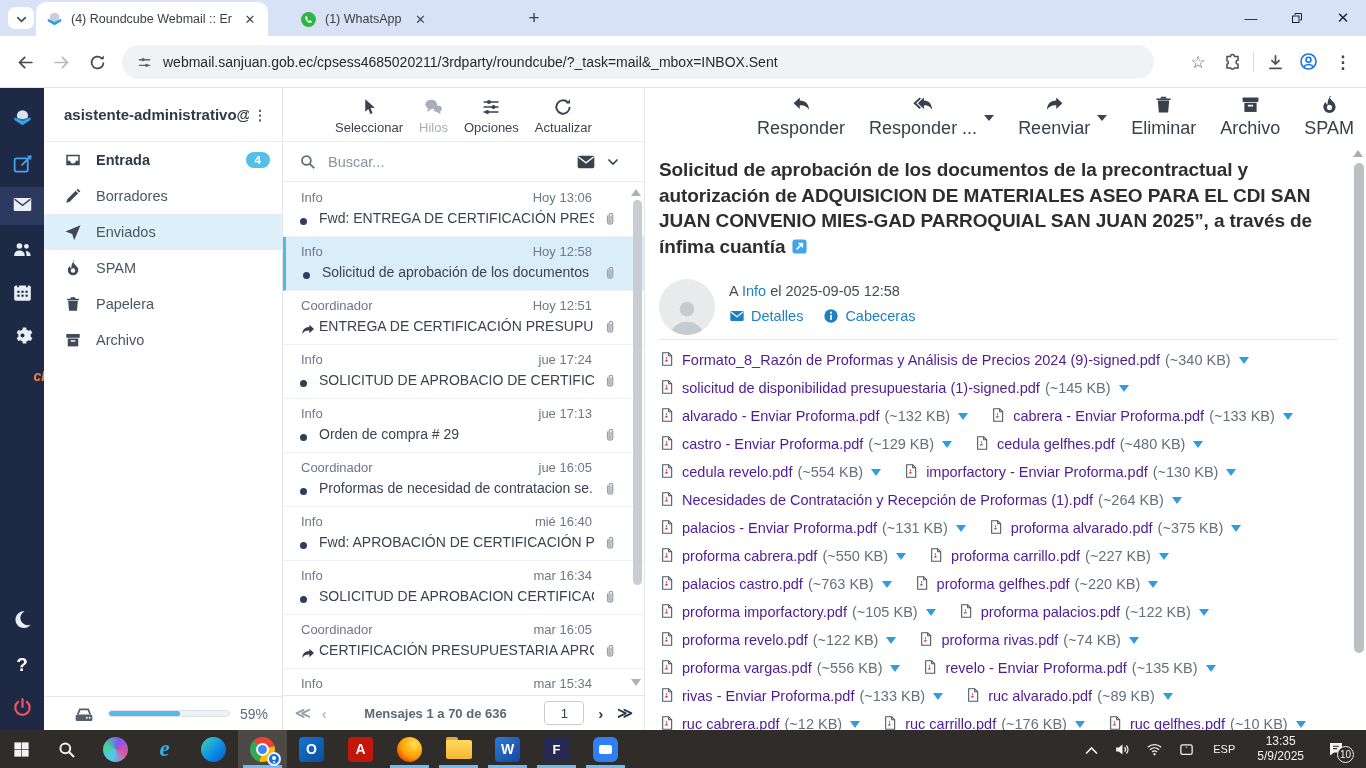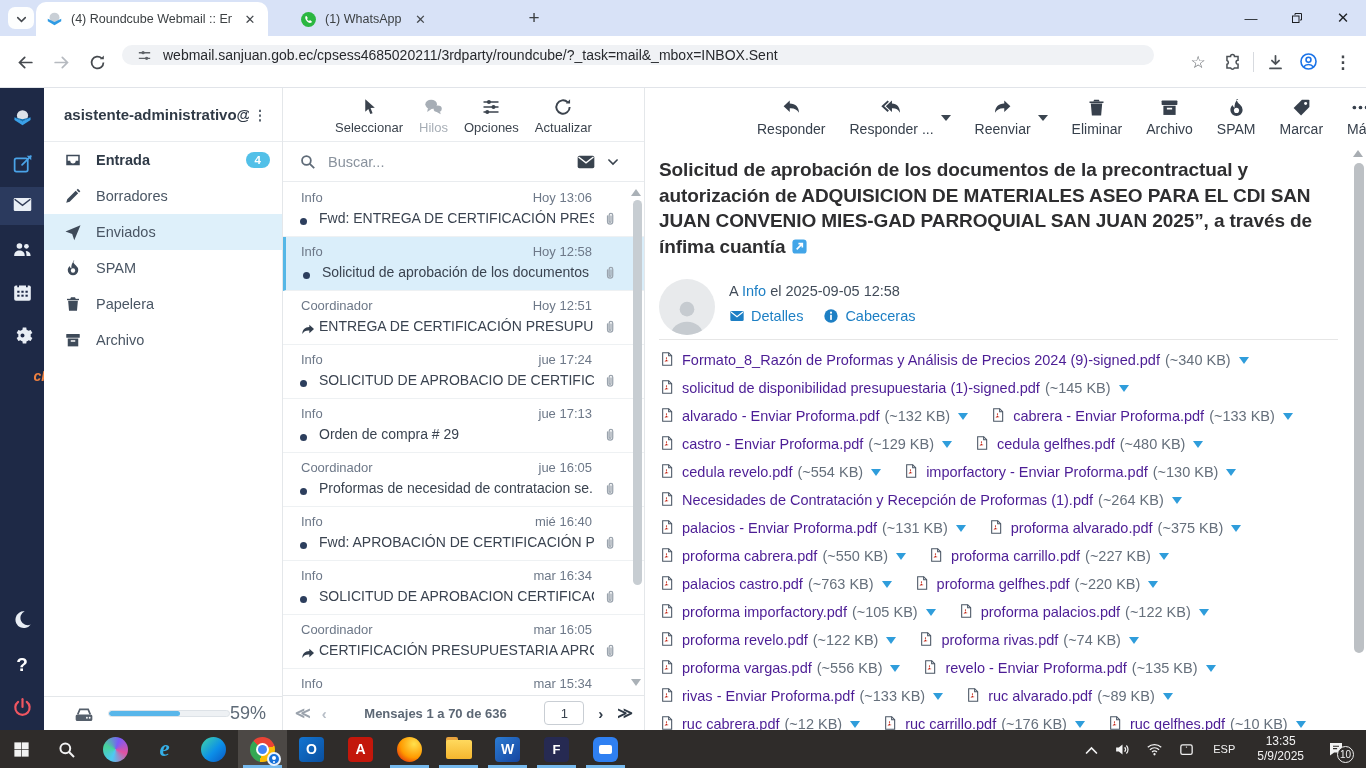--- a/index.html
+++ b/index.html
@@ -18,21 +18,21 @@
   .new-tab { position:absolute; left:522px; top:6px; width:24px; height:24px; color:#3c4043; font-size:19px; display:flex; align-items:center; justify-content:center; }
   .win-controls { position:absolute; right:0; top:0; height:36px; display:flex; }
   .win-btn { width:46px; height:36px; display:flex; align-items:center; justify-content:center; color:#1c1f23; font-size:13px; }
   .win-btn svg { width:12px; height:12px; }
 
   
   .btoolbar { position:absolute; top:36px; left:0; width:1366px; height:52px; background:#fff; border-bottom:1px solid #e1e4e9; }
   .nav-btn { position:absolute; top:9px; width:34px; height:34px; display:flex; align-items:center; justify-content:center; color:#45494e; }
   .nav-btn svg { width:19px; height:19px; }
   .nav-btn.disabled { color:#b6bac0; }
-  .omnibox { position:absolute; left:122px; top:9px; width:1032px; height:20px; background:#f0f2f5; border-radius:17px; display:flex; align-items:center; padding:4px 14px; }
+  .omnibox { position:absolute; left:122px; top:9px; width:1032px; height:34px; background:#f0f2f5; border-radius:17px; display:flex; align-items:center; padding:4px 14px; }
   .omnibox .site-ic { width:17px; height:17px; color:#5f6368; margin-right:10px; flex:0 0 auto; }
   .omnibox .url { font-size:14px; color:#27292d; white-space:nowrap; overflow:hidden; }
   .tb-right { position:absolute; top:9px; right:6px; height:34px; display:flex; align-items:center; }
   .tb-ic { width:34px; height:34px; display:flex; align-items:center; justify-content:center; color:#4b5055; }
   .tb-ic svg { width:19px; height:19px; }
   .tb-sep { width:1px; height:20px; background:#d7dadf; margin:0 4px; }
   .star { font-size:17px; color:#5f6368; }
   .dots-v { font-size:17px; color:#45494e; letter-spacing:0; font-weight:700; }
 
   
@@ -56,21 +56,21 @@
   .f-row { height:36px; display:flex; align-items:center; padding:0 12px 0 20px; color:#4a5664; font-size:14.5px; }
   .f-row .ic { width:18px; height:18px; color:#3e4a59; margin-right:14px; flex:0 0 auto; }
   .f-row.sel { background:#def0fa; }
   .f-row.boldrow .f-label { font-weight:700; color:#2f3a47; }
   .f-label { flex:1; white-space:nowrap; overflow:hidden; }
   .f-badge { background:#52c0e8; color:#fff; font-size:11.5px; font-weight:700; padding:2px 9px; border-radius:9px; }
   .quota { position:absolute; bottom:0; left:0; width:100%; height:34px; border-top:1px solid #e4e7ea; display:flex; align-items:center; }
   .quota .ic { width:20px; height:20px; color:#555f6b; margin-left:30px; }
   .q-bar { position:relative; width:122px; height:7px; background:#eef1f4; border:1px solid #dde2e7; border-radius:4px; margin-left:14px; overflow:hidden; }
   .q-fill { position:absolute; left:0; top:0; bottom:0; background:#58b6ea; border-radius:4px; }
-  .q-pct { font-size:18px; color:#5f6b78; }
+  .q-pct { font-size:14px; color:#5f6b78; margin-left:10px; }
 
   
   .mlist { position:relative; width:362px; height:100%; background:#fff; border-right:1px solid #e4e7ea; flex:0 0 auto; }
   .l-toolbar { height:54px; display:flex; align-items:center; justify-content:center; gap:16px; border-bottom:1px solid #e9ecef; padding-top:2px; }
   .l-tb-item { display:flex; flex-direction:column; align-items:center; gap:3px; color:#3b434d; }
   .l-tb-item .ic { width:20px; height:20px; }
   .l-tb-item .lbl { font-size:13px; }
   .l-tb-item.disabled { color:#a7aeb6; }
   .l-search { position:relative; height:40px; border-bottom:1px solid #e9ecef; display:flex; align-items:center; padding:0 12px 0 16px; }
   .l-search .ic { width:17px; height:17px; color:#5f6b78; margin-right:12px; }
@@ -100,21 +100,21 @@
   .pg-box { width:40px; height:24px; border:1px solid #c9ced4; border-radius:4px; font-size:13px; color:#3a4450; display:flex; align-items:center; justify-content:center; margin-right:14px; }
   .pg-next { color:#2e3946; margin-right:14px; }
   .pg-last { color:#2e3946; letter-spacing:-3px; margin-right:14px; }
 
   
   .reader { position:relative; flex:1; height:100%; background:#fff; overflow:hidden; }
   .r-toolbar { height:57px; display:flex; align-items:center; padding-left:112px; gap:24px; }
   .r-tb-item { display:flex; align-items:center; gap:7px; }
   .r-tb-main { display:flex; flex-direction:column; align-items:center; gap:3px; color:#37404c; }
   .r-tb-main .ic { width:21px; height:21px; }
-  .r-tb-main .lbl { font-size:14px; white-space:nowrap; }
+  .r-tb-main .lbl { font-size:18px; white-space:nowrap; }
   .r-caret { width:0; height:0; border-left:5px solid transparent; border-right:5px solid transparent; border-top:6px solid #3b4550; margin-top:2px; }
   .r-subject { margin:12px 0 0 14px; width:692px; font-size:19px; line-height:25.5px; font-weight:700; color:#2e2e30; letter-spacing:-0.1px; }
   .ext-ic { display:inline-block; width:17px; height:17px; vertical-align:-2px; margin-left:6px; }
   .r-sender { position:relative; margin:20px 0 0 14px; height:62px; }
   .r-avatar { position:absolute; left:0; top:0; width:56px; height:56px; border-radius:50%; background:#e8eaec; display:flex; align-items:flex-end; justify-content:center; overflow:hidden; }
   .r-avatar svg { width:40px; height:40px; color:#c6cbd0; }
   .r-meta { position:absolute; left:70px; top:4px; font-size:14.5px; color:#424c59; }
   .r-meta a { color:#1d7fc4; text-decoration:none; }
   .r-links { position:absolute; left:70px; top:29px; display:flex; gap:20px; font-size:14.5px; color:#1d7fc4; align-items:center; }
   .r-link { display:flex; align-items:flex-start; gap:6px; }

